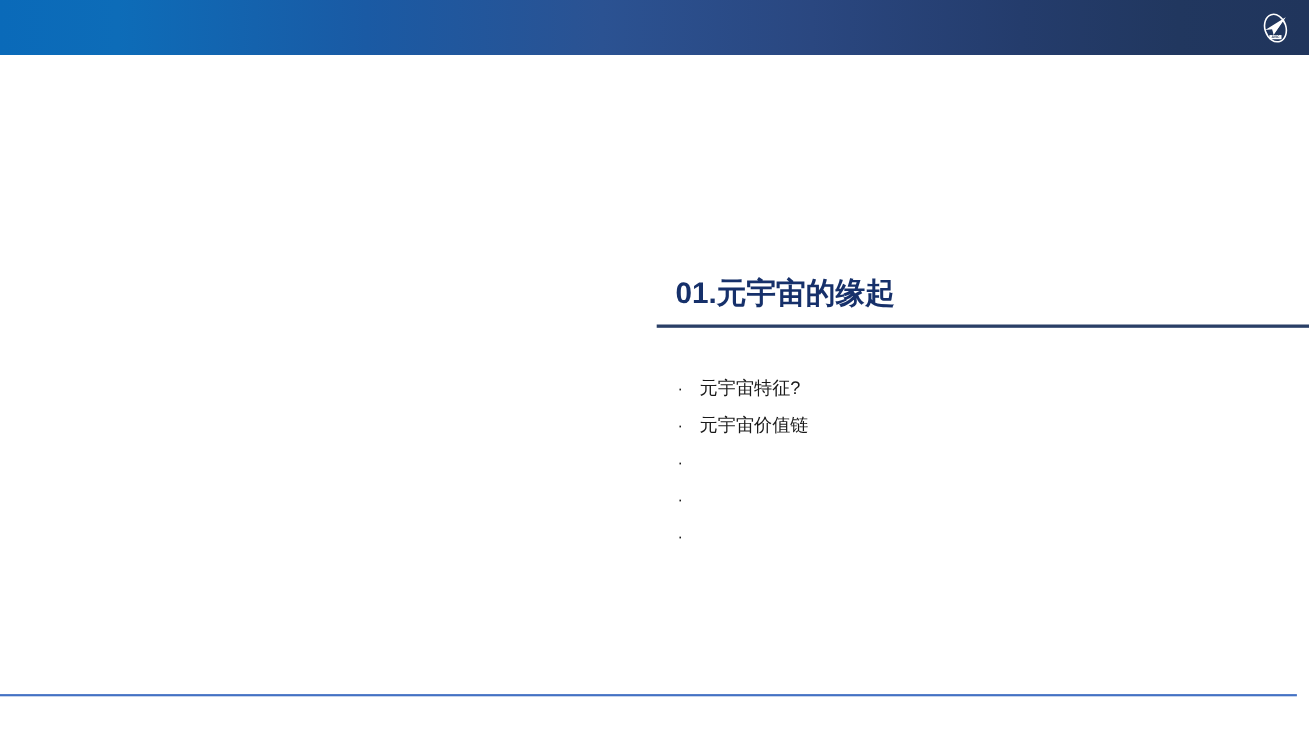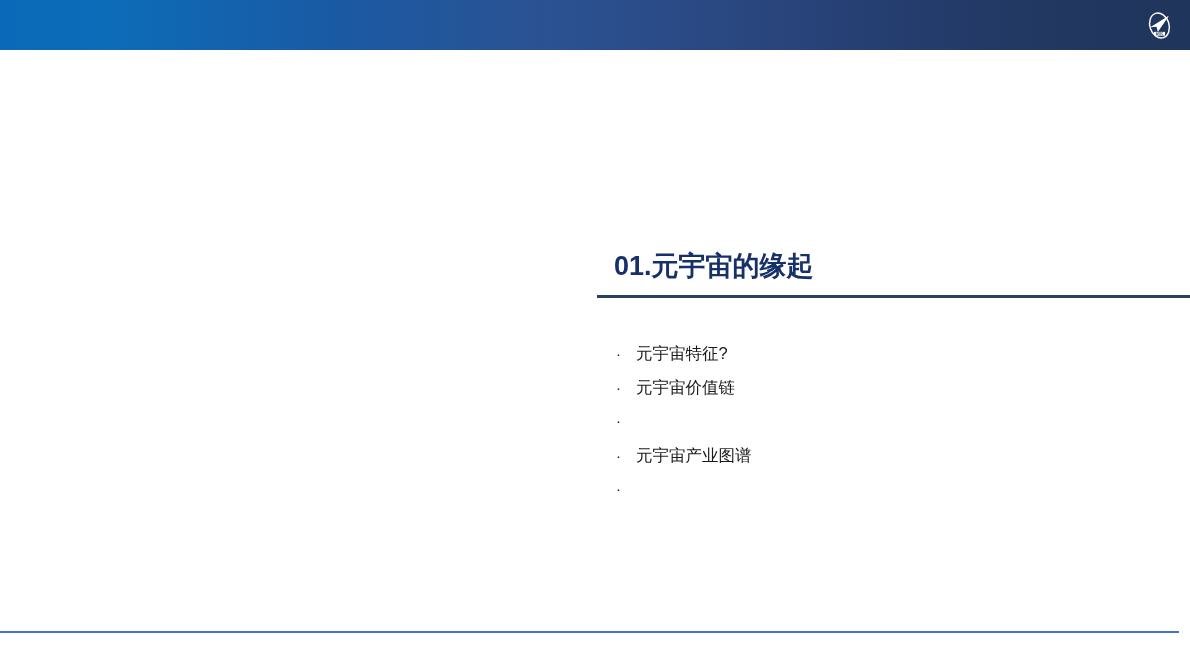--- a/index.html
+++ b/index.html
@@ -152,21 +152,20 @@
     </li>
     <li class="bullet-item">
       <span class="bullet-marker">·</span>
       <span class="bullet-text">元宇宙价值链</span>
     </li>
     <li class="bullet-item">
       <span class="bullet-marker">·</span>
     </li>
     <li class="bullet-item">
       <span class="bullet-marker">·</span>
-      <span class="bullet-text">元宇宙产业图谱</span>
     </li>
     <li class="bullet-item">
       <span class="bullet-marker">·</span>
     </li>
   </ul>
 
   <div class="bottom-rule"></div>
 
 </div>
 

